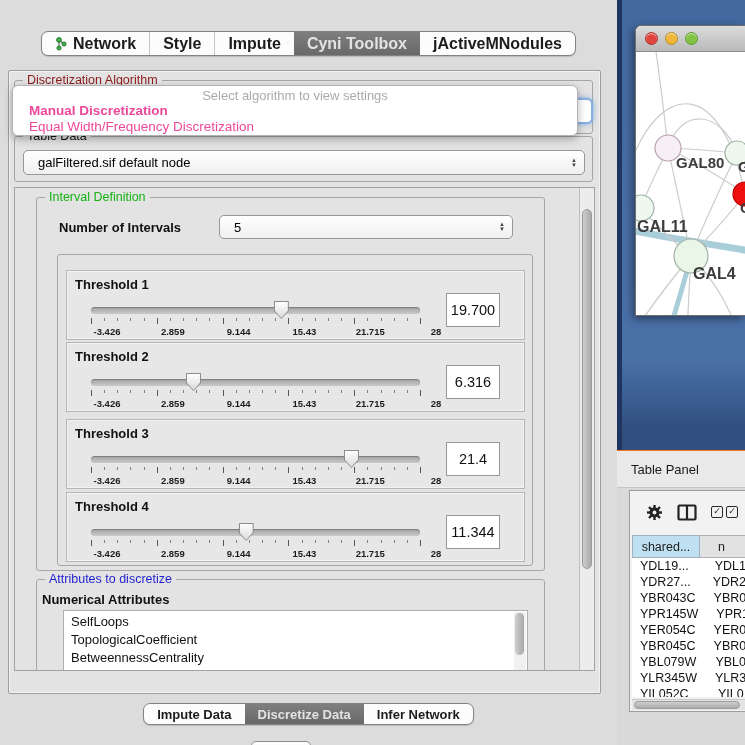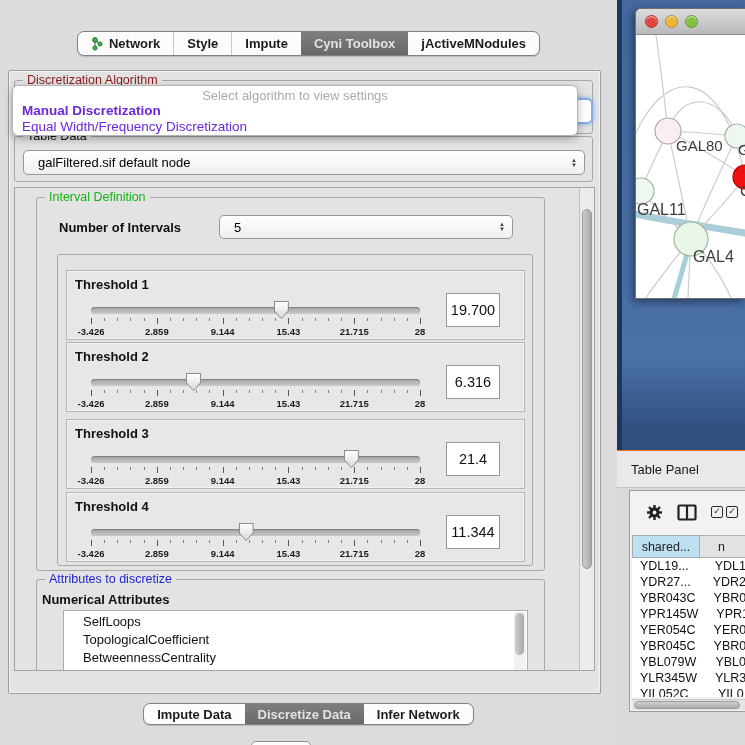--- a/index.html
+++ b/index.html
@@ -11,40 +11,40 @@
 
   .title-bar { position:absolute; left:0; top:0; width:617px; height:22px;
     background:linear-gradient(#f0f0f0,#dddddd); border-bottom:1px solid #a8a8a8;
     display:flex; align-items:center; padding-left:8px; font-size:13px; color:#1a1a1a; }
   .float-icon { position:absolute; right:36px; top:6px; width:10px; height:10px; border:1.6px solid #222; }
   .close-icon { position:absolute; right:13px; top:2px; font-size:14px; font-weight:bold; color:#111; }
 
   .top-tabs { position:absolute; left:0; top:31px; width:617px; display:flex; justify-content:center; }
   .seg-bar { display:inline-flex; border:1px solid #828282; border-radius:7px; overflow:hidden;
     background:#fcfcfc; height:25px; box-shadow:0 1px 1px rgba(0,0,0,.15); }
-  .seg { display:flex; align-items:center; gap:5px; padding:0 13px; font-size:13px; font-weight:bold; color:#1c1c1c; }
+  .seg { display:flex; align-items:center; gap:5px; padding:0 13px; font-size:16px; font-weight:bold; color:#1c1c1c; }
   .seg + .seg { border-left:1px solid #c6c6c6; }
   .seg.selected { background:linear-gradient(#7e7e7e,#696969); color:#e3e3e3; border-left:none; }
   .seg.selected + .seg { border-left:none; }
 
   .outer-panel { position:absolute; left:8px; top:70px; width:593px; height:624px;
     background:#e3e3e3; border:1px solid #9d9d9d; border-radius:2px; box-shadow:inset 0 0 0 1px #f2f2f2; }
 
   .group { position:absolute; border:1px solid #a6a6a6; border-radius:3px; }
   .gtitle { position:absolute; top:-8px; left:8px; background:#e3e3e3; padding:0 4px; font-size:12.5px; white-space:nowrap; }
 
   .algo-group { left:5px; top:9px; width:579px; height:54px; }
   .algo-title { color:#8b1a1a; }
   .algo-combo { position:absolute; left:468px; top:17px; width:110px; height:26px; background:#fff;
     border:2px solid #86aee2; border-radius:6px; box-shadow:0 0 5px #7aa7e0; }
 
   .popup { position:absolute; left:12px; top:85px; width:566px; height:51px; background:#ffffff;
     border:1px solid #b3b3b3; border-radius:6px; box-shadow:0 3px 8px rgba(0,0,0,.3); z-index:20; overflow:hidden; }
   .popup .prompt { text-align:center; color:#aaaaaa; font-size:13px; height:17px; padding-top:2px; }
-  .popup .opt { font-size:13.5px; padding-left:9px; height:16px; color:#6d28d9; }
+  .popup .opt { font-size:13.5px; padding-left:16px; height:16px; color:#ec4899; }
   .popup .opt.first { font-weight:bold; }
 
   .tabledata-group { left:5px; top:65px; width:579px; height:46px; }
 
   .combo { position:absolute; background:linear-gradient(#ffffff,#efefef); border:1px solid #979797;
     border-radius:5px; display:flex; align-items:center; padding-left:14px; font-size:13px; color:#000; }
   .combo .arrows { position:absolute; right:7px; top:50%; transform:translateY(-50%);
     display:flex; flex-direction:column; align-items:center; font-size:6px; line-height:5px; color:#444; }
 
   .scroll-pane { position:absolute; left:5px; top:116px; width:581px; height:484px;
@@ -68,53 +68,53 @@
   .track { position:absolute; left:0; top:36px; width:329px; height:7px; border-radius:4px;
     background:linear-gradient(#a2a2a2,#c9c9c9); box-shadow:inset 0 1px 1px rgba(0,0,0,.25); }
   .thumb-outer { position:absolute; top:30px; width:15px; height:18px; margin-left:-7px;
     clip-path:polygon(0 0,100% 0,100% 55%,50% 100%,0 55%); background:#8d8d8d;
     filter:drop-shadow(0 1px 1px rgba(0,0,0,.3)); }
   .thumb-inner { position:absolute; left:1px; top:1px; width:13px; height:16px;
     clip-path:polygon(0 0,100% 0,100% 55%,50% 100%,0 55%); background:linear-gradient(#ffffff,#dadada); }
   .ticks { position:absolute; left:0; top:47px; width:329px; height:8px; }
   .ticks i { position:absolute; top:0; width:1px; height:3px; background:#808080; }
   .ticks i.major { height:6px; background:#555; }
-  .tick-labels { position:absolute; left:0; top:55px; width:329px; height:11px; }
+  .tick-labels { position:absolute; left:16px; top:55px; width:329px; height:11px; }
   .tick-labels span { position:absolute; transform:translateX(-50%); font-size:9.5px; font-weight:bold; color:#1c1c1c; white-space:nowrap; }
   .val-field { position:absolute; left:379px; top:22px; width:54px; height:34px; background:#ffffff;
     border:1px solid #979797; display:flex; align-items:center; justify-content:center; font-size:14.5px; }
 
   .attr-group { left:21px; top:391px; width:509px; height:95px; }
   .attr-title { color:#1f1fd0; }
   .attr-label { position:absolute; left:5px; top:12px; font-size:13px; font-weight:bold; }
   .attr-listbox { position:absolute; left:26px; top:30px; width:465px; height:62px; background:#ffffff;
     border:1px solid #aeaeae; overflow:hidden; }
-  .attr-items { position:absolute; left:0; top:2px; right:14px;margin-left:12px; }
+  .attr-items { position:absolute; left:0; top:2px; right:14px; }
   .attr-item { font-size:13px; padding-left:7px; height:18px; line-height:18px; white-space:nowrap; }
   .list-scroll { position:absolute; right:1px; top:1px; width:12px; bottom:1px; background:#f1f1f1; }
   .list-thumb { position:absolute; left:1px; top:1px; width:9px; height:42px; border-radius:5px;
     background:linear-gradient(90deg,#cfcfcf,#a8a8a8); }
 
   .apply-btn { position:absolute; left:242px; top:670px; width:60px; height:21px;
     background:linear-gradient(#fefefe,#e6e6e6); border:1px solid #8d8d8d; border-radius:5px;
     display:flex; align-items:center; justify-content:center; font-size:13.5px; }
 
   .bottom-tabs { position:absolute; left:0; top:703px; width:617px; display:flex; justify-content:center; }
   .seg-bar.small { height:22px; }
   .seg-bar.small .seg { font-size:13px; }
 
   
   .right-side { position:absolute; left:617px; top:0; width:128px; height:745px; }
   .desktop { position:absolute; left:0; top:0; width:128px; height:450px;
     background:linear-gradient(#44689f,#4a70a8 80%,#30507f 95%); }
   .desktop-strip { position:absolute; left:0; top:0; width:5px; height:450px; background:#1d3560; }
 
-  .net-window { position:absolute; left:18px; top:8px; width:110px; height:291px;
+  .net-window { position:absolute; left:18px; top:25px; width:110px; height:291px;
     background:#ffffff; border:1px solid #6f6f6f; border-right:none; border-radius:6px 0 0 0;
-    box-shadow:-2px 3px 9px rgba(0,0,0,.45); overflow:hidden; }
+    box-shadow:-2px 3px 9px rgba(0,0,0,.45); overflow:hidden;font-weight:bold; }
   .net-titlebar { position:absolute; left:0; top:0; width:110px; height:26px;
     background:linear-gradient(#dcdcdc,#b9b9b9); border-bottom:1px solid #8d8d8d; border-radius:5px 0 0 0; }
   .tl { position:absolute; top:6px; width:13px; height:13px; border-radius:50%; box-shadow:inset 0 1px 1px rgba(255,255,255,.7); }
   .tl.red    { left:9px;  background:#e2443e; border:1px solid #a8352c; }
   .tl.yellow { left:29px; background:#efb637; border:1px solid #b58a22; }
   .tl.green  { left:49px; background:#82c343; border:1px solid #5d9a2c; }
   .net-canvas { position:absolute; left:0; top:26px; width:110px; height:387px; }
   .net-canvas text { font-family:"Liberation Sans",sans-serif; fill:#3c3c3c; }
 
   .table-panel { position:absolute; left:0; top:450px; width:128px; height:295px; background:#d9d9d9; }

